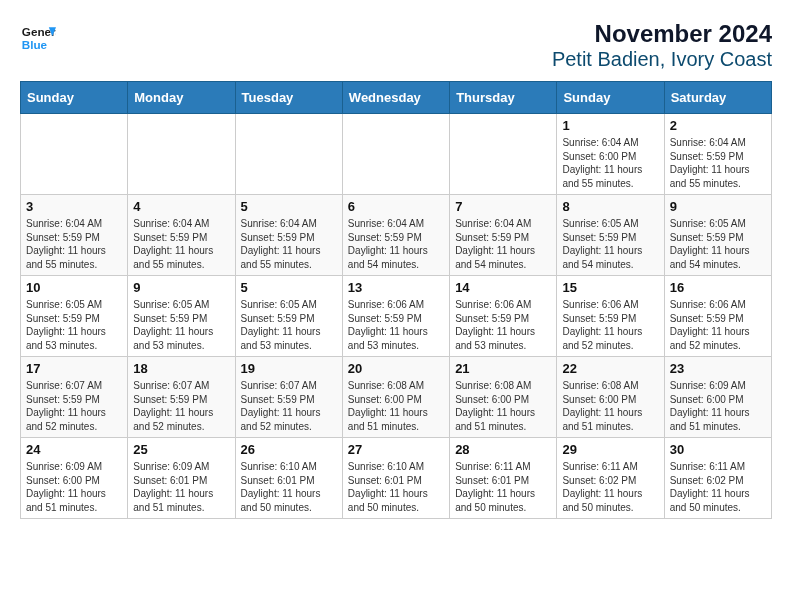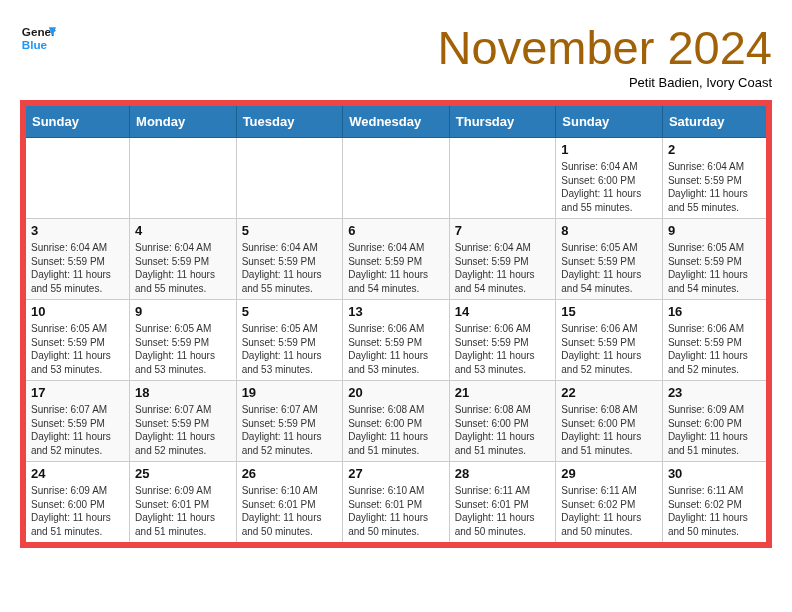--- a/index.html
+++ b/index.html
@@ -22,32 +22,32 @@
       gap: 6px;
     }
     .logo-icon {
       width: 36px;
       height: 36px;
     }
     .title-area {
       text-align: right;
     }
     .month-title {
-      font-size: 47px;
-      font-weight: normal;
-      color: #a16207;
+      font-size: 24px;
+      font-weight: bold;
+      color: #0f172a;
     }
     .subtitle {
-      font-size: 13px;
-      color: #000000;
+      font-size: 20px;
+      color: #0c4a6e;
     }
     table {
       width: 100%;
       border-collapse: collapse;
-      border: 6px solid #ef4444;
+      border: 1px solid #ef4444;
     }
     th {
       background-color: #2b7bb9;
       color: #fff;
       font-size: 13px;
       font-weight: bold;
       padding: 8px 6px;
       text-align: left;
       border: 1px solid #1a6090;
     }

